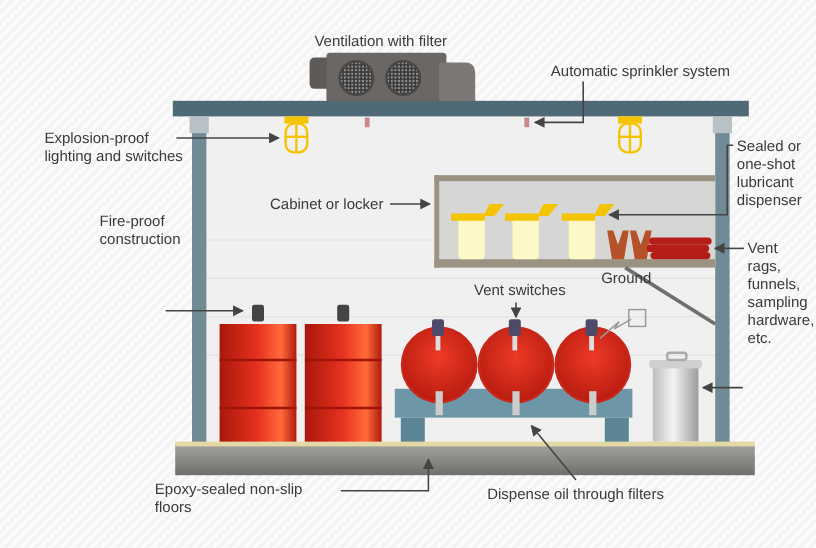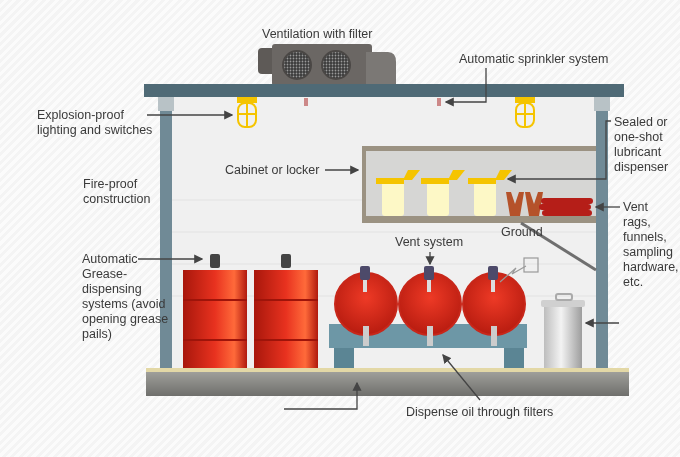--- a/index.html
+++ b/index.html
@@ -190,22 +190,18 @@
 lighting and switches</div>
 <div class="lbl" style="left:67px;top:177px">Fire-proof
 construction</div>
 <div class="lbl" style="left:209px;top:163px">Cabinet or locker</div>
 <div class="lbl" style="left:607px;top:200px">Vent
 rags,
 funnels,
 sampling
 hardware,
 etc.</div>
-<div class="lbl" style="left:66px;top:252px">Automatic
-Grease-
-dispensing
-systems (avoid
-opening grease
-pails)</div>
-<div class="lbl" style="left:379px;top:235px">Vent system</div>
+<div class="lbl" style="left:379px;top:235px">Vent switches</div>
 <div class="lbl" style="left:485px;top:225px">Ground</div>
+<div class="lbl" style="left:113px;top:401px">Epoxy-sealed non-slip
+floors</div>
 <div class="lbl" style="left:390px;top:405px">Dispense oil through filters</div>
 </div>
 
 </body></html>

